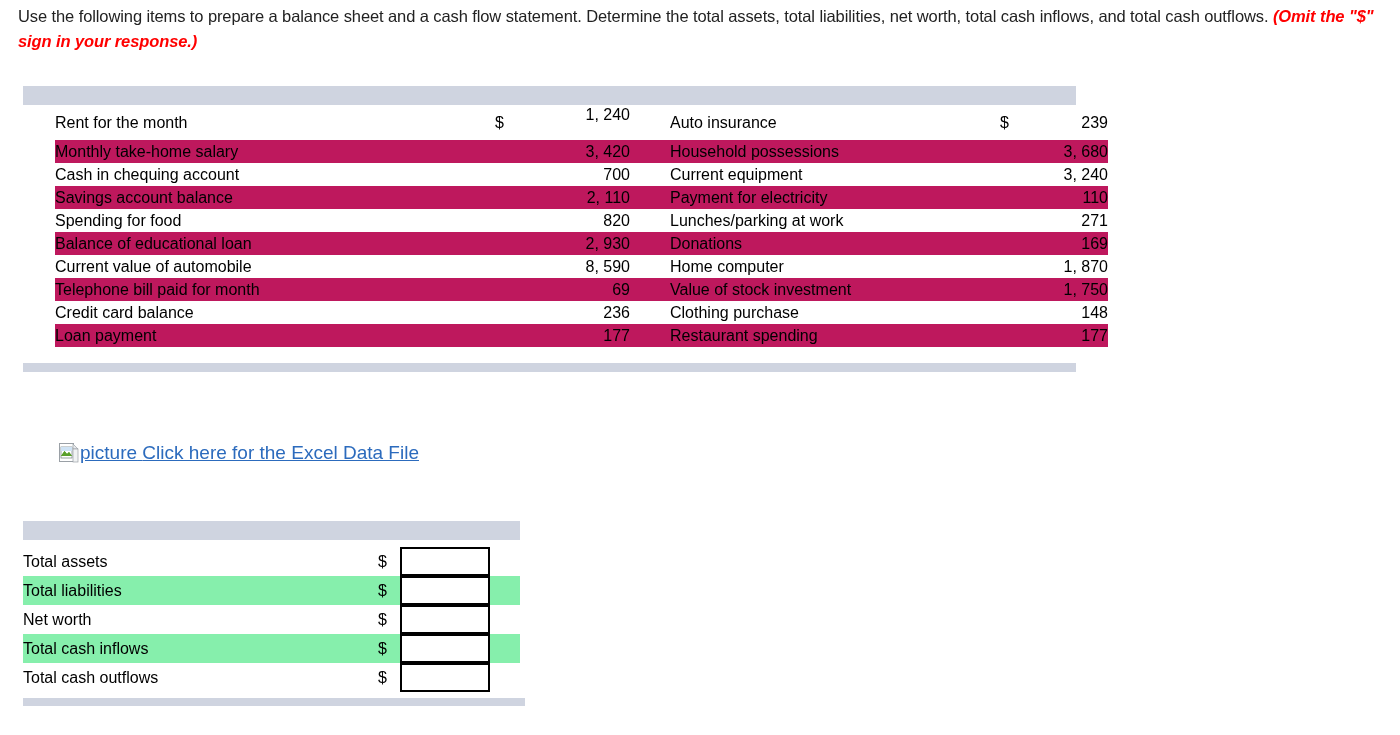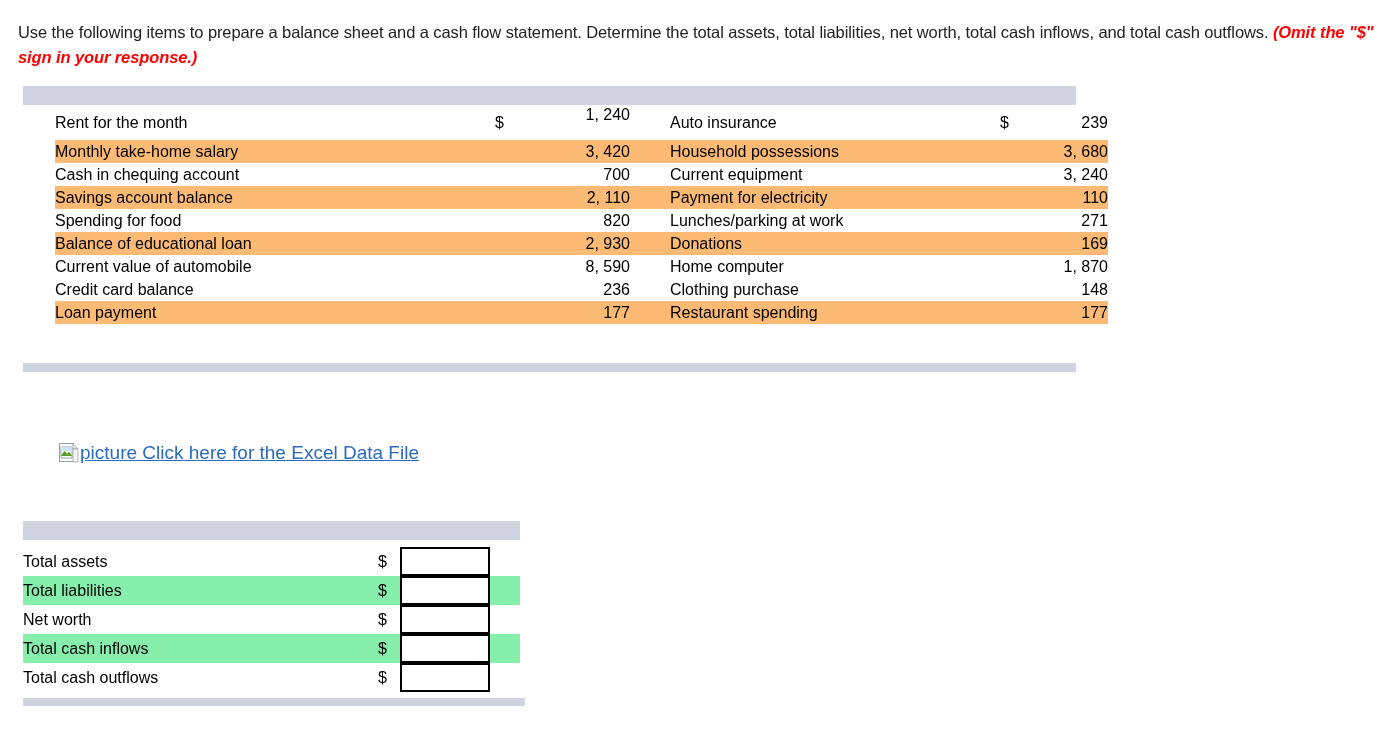--- a/index.html
+++ b/index.html
@@ -13,21 +13,21 @@
     height: 735px;
     position: relative;
     font-family: "Liberation Sans", sans-serif;
     overflow: hidden;
   }
 
   
   .prompt {
     position: absolute;
     left: 18px;
-    top: 20px;
+    top: 4px;
     width: 1382px;
     font-size: 16.5px;
     line-height: 25px;
     color: #222222;
     font-family: "Liberation Sans", sans-serif;
     letter-spacing: -0.1px;
   }
   .prompt .omit {
     color: #ff0000;
     font-weight: bold;
@@ -58,21 +58,21 @@
   #table1 {
     position: absolute;
     left: 0;
     top: 19px;
     width: 1053px;
     border-collapse: collapse;
     table-layout: fixed;
     margin-left: 32px;
   }
   #table1 td { padding: 0; vertical-align: middle; }
-  #table1 tr.stripe { background: #fdba74; }
+  #table1 tr.stripe { background: #be185d; }
   #table1 tr.first td { height: 35px; }
   #table1 tr td { height: 23px; }
 
   .lbl      { padding-left: 40px; white-space: nowrap; }
   .lbl-in   { padding-left: 42px; white-space: nowrap; }
   .cur      { width: 26px; text-align: left; }
   .num      { text-align: right; padding-right: 29px; white-space: nowrap; }
 
   .c-label1 { width: 440px; }
   .c-cur1   { width: 30px; }
@@ -242,20 +242,29 @@
       <tr>
         <td class="lbl-in">Current value of automobile</td>
         <td class="cur"></td>
         <td class="num">8, 590</td>
         <td></td>
         <td class="lbl-in">Home computer</td>
         <td class="cur"></td>
         <td class="num">1, 870</td>
       </tr>
 
+      <tr class="stripe">
+        <td class="lbl-in">Telephone bill paid for month</td>
+        <td class="cur"></td>
+        <td class="num">69</td>
+        <td></td>
+        <td class="lbl-in">Value of stock investment</td>
+        <td class="cur"></td>
+        <td class="num">1, 750</td>
+      </tr>
 
       <tr>
         <td class="lbl-in">Credit card balance</td>
         <td class="cur"></td>
         <td class="num">236</td>
         <td></td>
         <td class="lbl-in">Clothing purchase</td>
         <td class="cur"></td>
         <td class="num">148</td>
       </tr>

